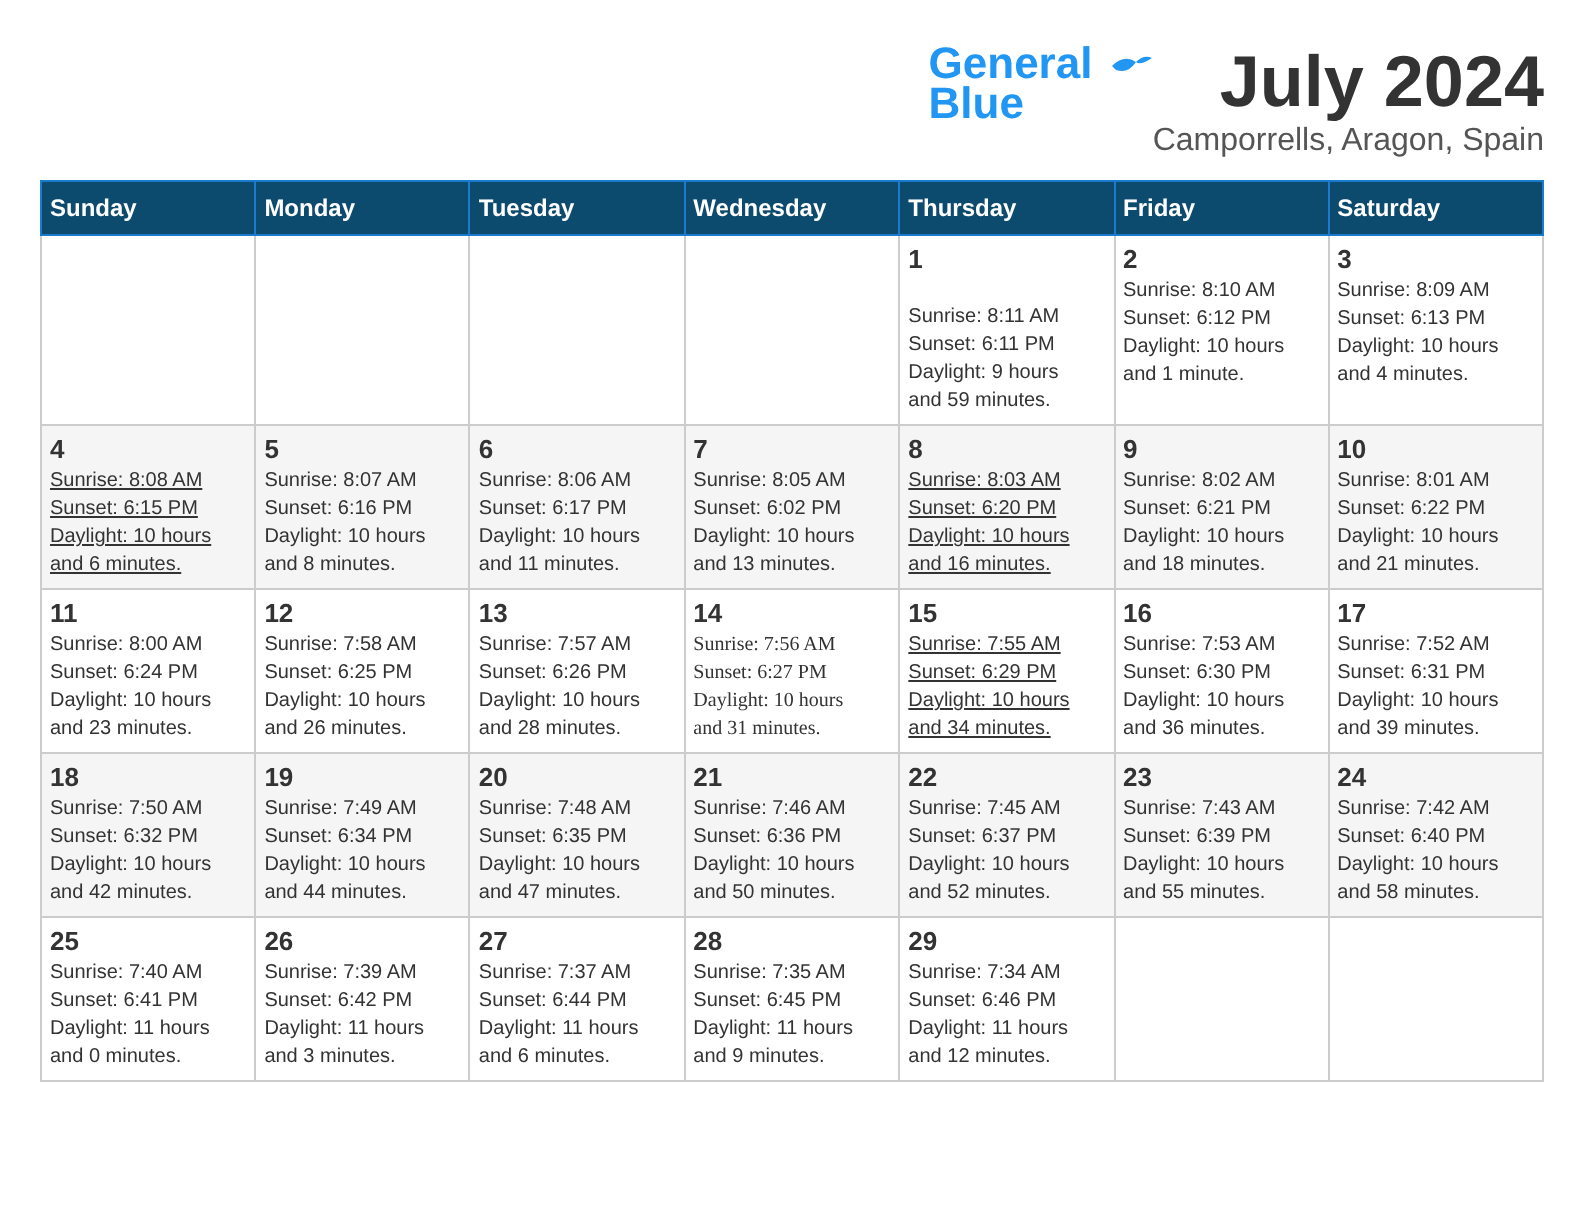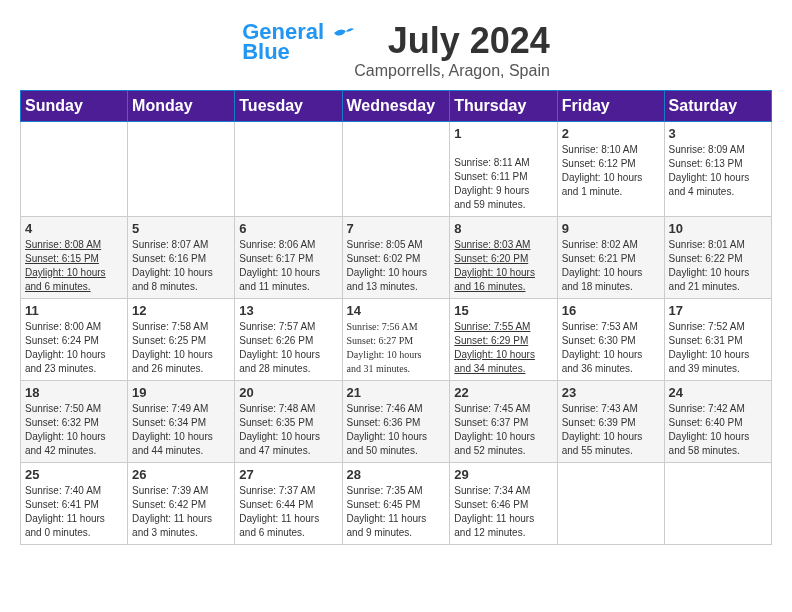--- a/index.html
+++ b/index.html
@@ -5,21 +5,21 @@
     * { box-sizing: border-box; margin: 0; padding: 0; }
     body {
       font-family: Arial, sans-serif;
       background: #fff;
       width: 792px;
       min-height: 612px;
       padding: 20px;
     }
     .header {
       display: flex;
-      justify-content: center;
+      justify-content: flex-end;
       align-items: flex-start;
       margin-bottom: 10px;
     }
     .logo {
       display: flex;
       flex-direction: column;
       align-items: flex-start;
     }
     .logo-text {
       font-size: 22px;
@@ -39,25 +39,25 @@
     .location {
       font-size: 16px;
       color: #555;
     }
     table {
       width: 100%;
       border-collapse: collapse;
       font-size: 11px;
     }
     thead tr th {
-      background-color: #4c1d95;
+      background-color: #0c4a6e;
       color: #fff;
       padding: 6px 4px;
       text-align: left;
-      font-size: 16px;
+      font-size: 12px;
       font-weight: bold;
       border: 1px solid #1a7acc;
     }
     tbody tr td {
       border: 1px solid #ccc;
       vertical-align: top;
       padding: 4px;
       height: 80px;
       width: 108px;
     }

